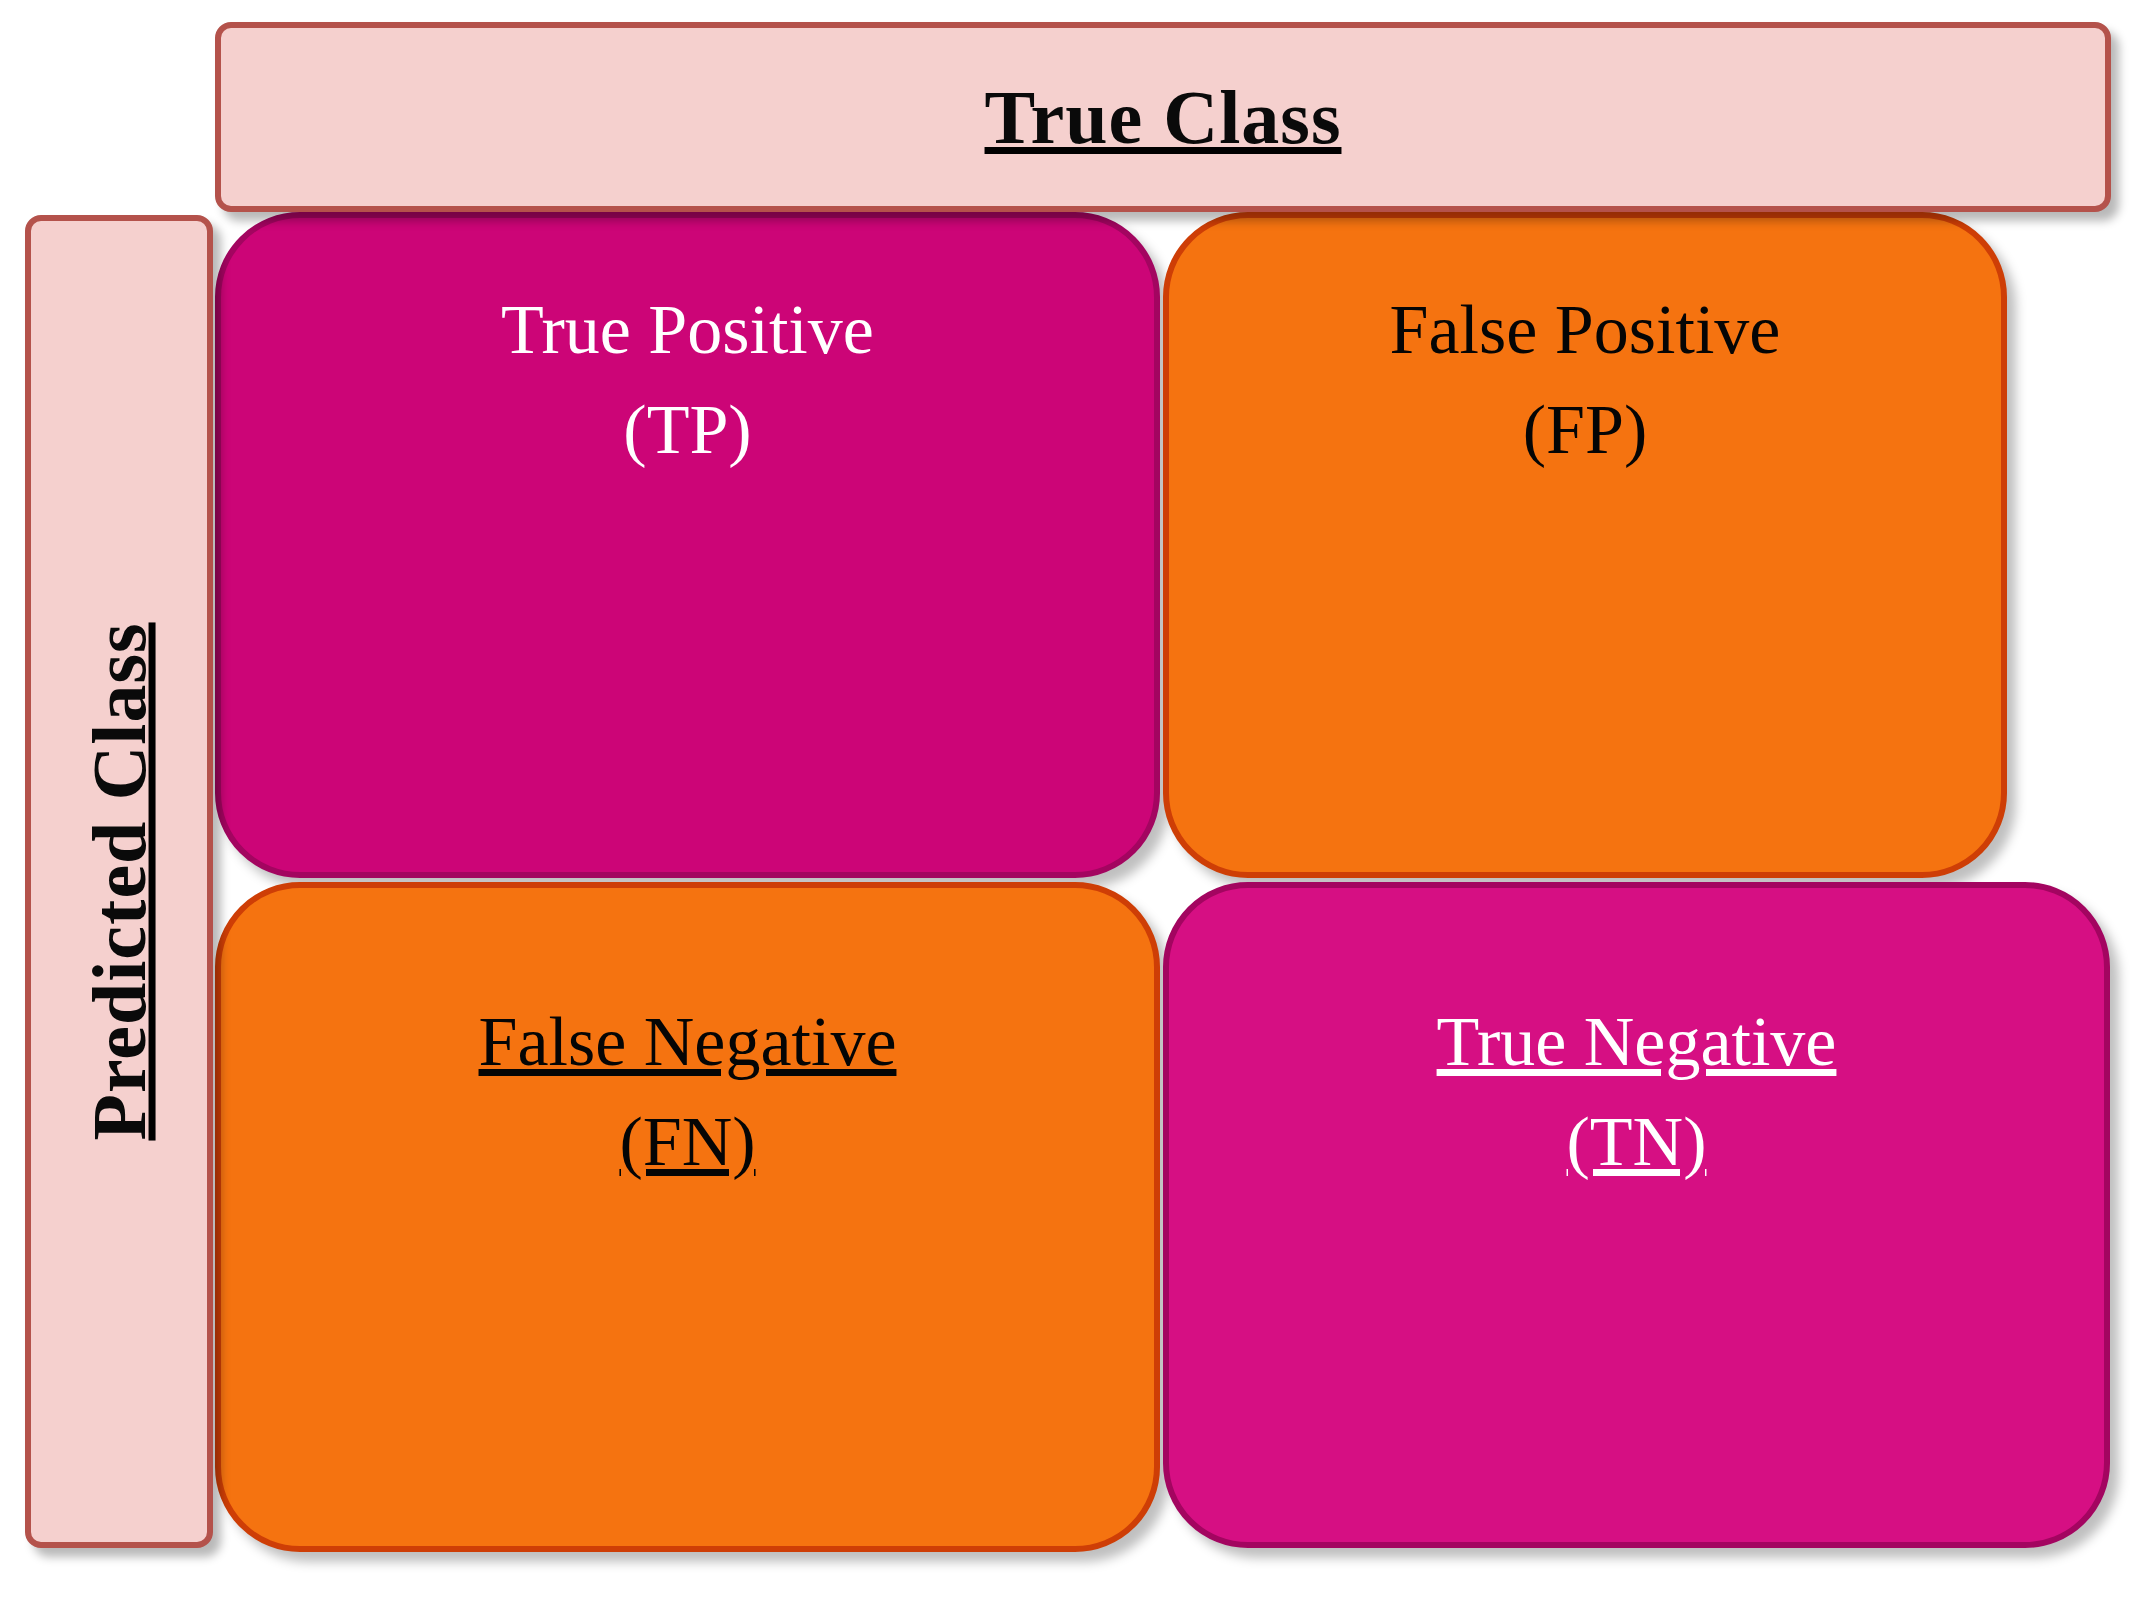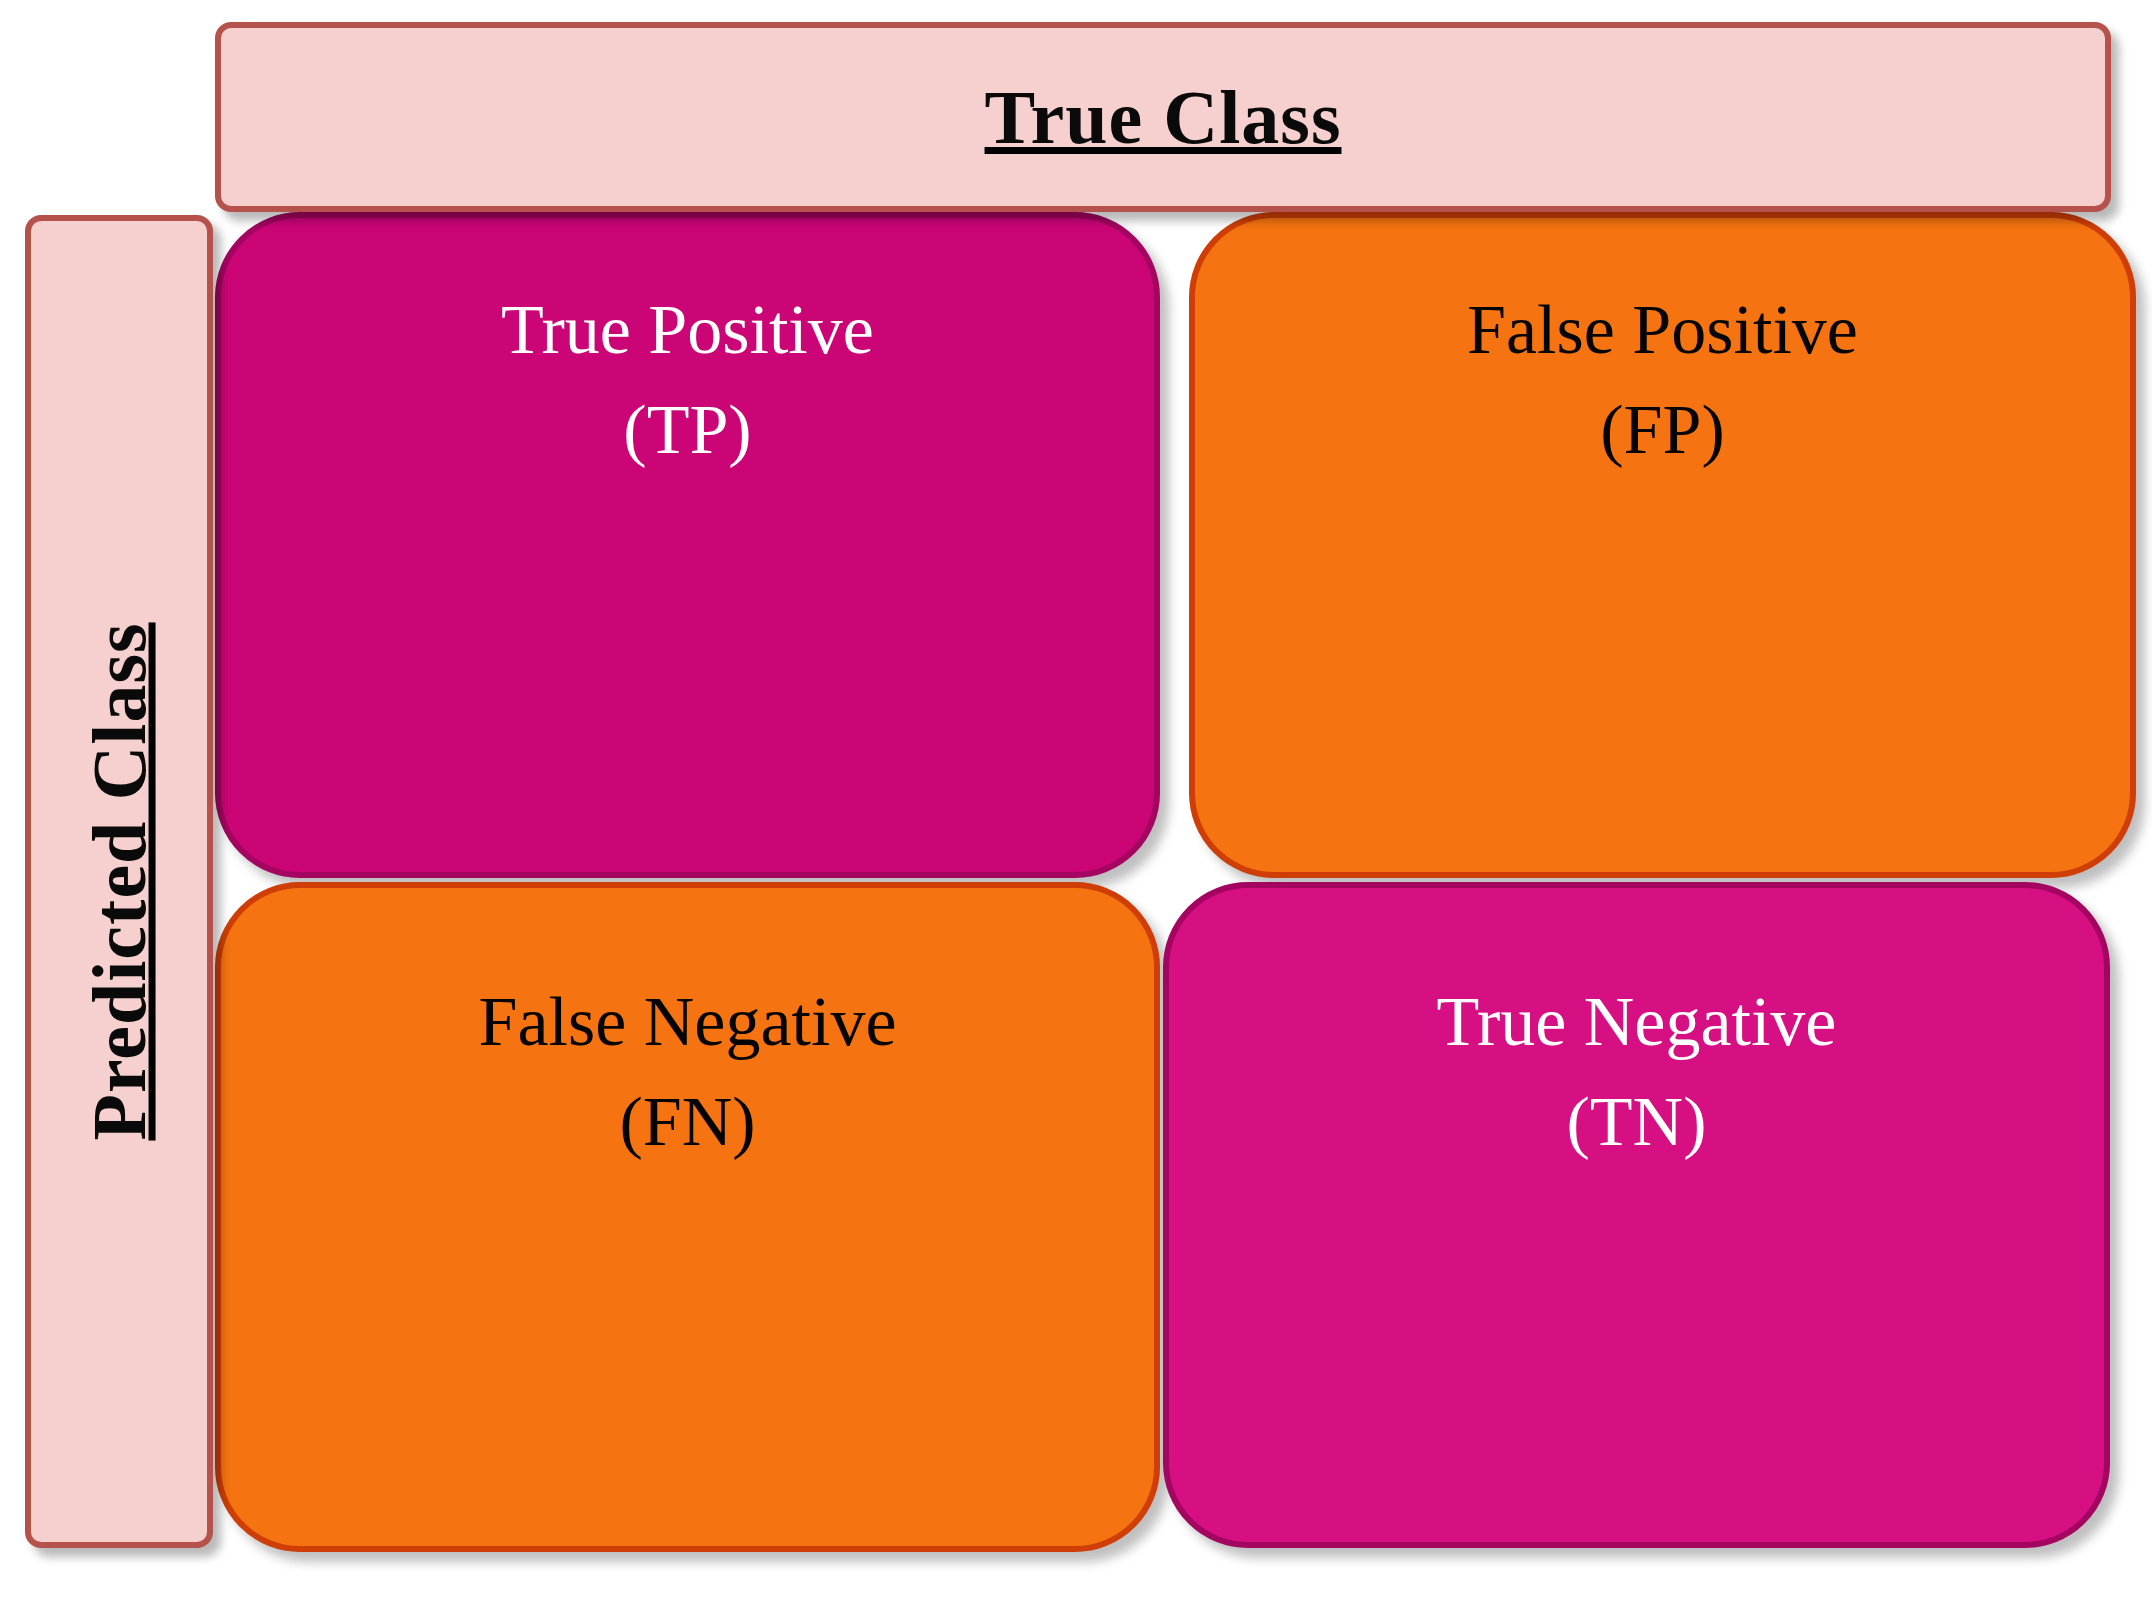--- a/index.html
+++ b/index.html
@@ -62,40 +62,40 @@
     z-index: 1;
     text-align: center;
   }
   .cell-line {
     font-size: 70px;
     line-height: 1.32;
     white-space: nowrap;
     margin-top: 8px;
   }
   .row-top { padding-top: 58px; }
-  .row-bottom { padding-top: 80px; }
+  .row-bottom { padding-top: 100px; text-decoration: underline; }
 
   .magenta-a {
     background: var(--magenta-fill, #CC0577);
     border-color: var(--magenta-border, #A30560);
     color: var(--text-on-magenta, #ffffff);
   }
   .magenta-b {
     background: var(--magenta-fill-alt, #D60F83);
     border-color: var(--magenta-border, #A30560);
     color: var(--text-on-magenta, #ffffff);
   }
   .orange {
     background: var(--orange-fill, #F57310);
     border-color: var(--orange-border, #CE3E06);
     color: var(--text-on-orange, #050505);
   }
 
   .cell-tp { left: 215px;  top: 212px; width: 945px; height: 666px; }
-  .cell-fp { left: 1189px; top: 212px; width: 947px; height: 666px; }
+  .cell-fp { left: 1163px; top: 212px; width: 844px; height: 666px; }
   .cell-fn { left: 215px;  top: 882px; width: 945px; height: 670px; }
   .cell-tn { left: 1163px; top: 882px; width: 947px; height: 666px; }
 </style>
 </head>
 <body>
 
 <div class="canvas">
 
   <div class="header-bar header-top">
     <span class="header-text">True Class</span>

